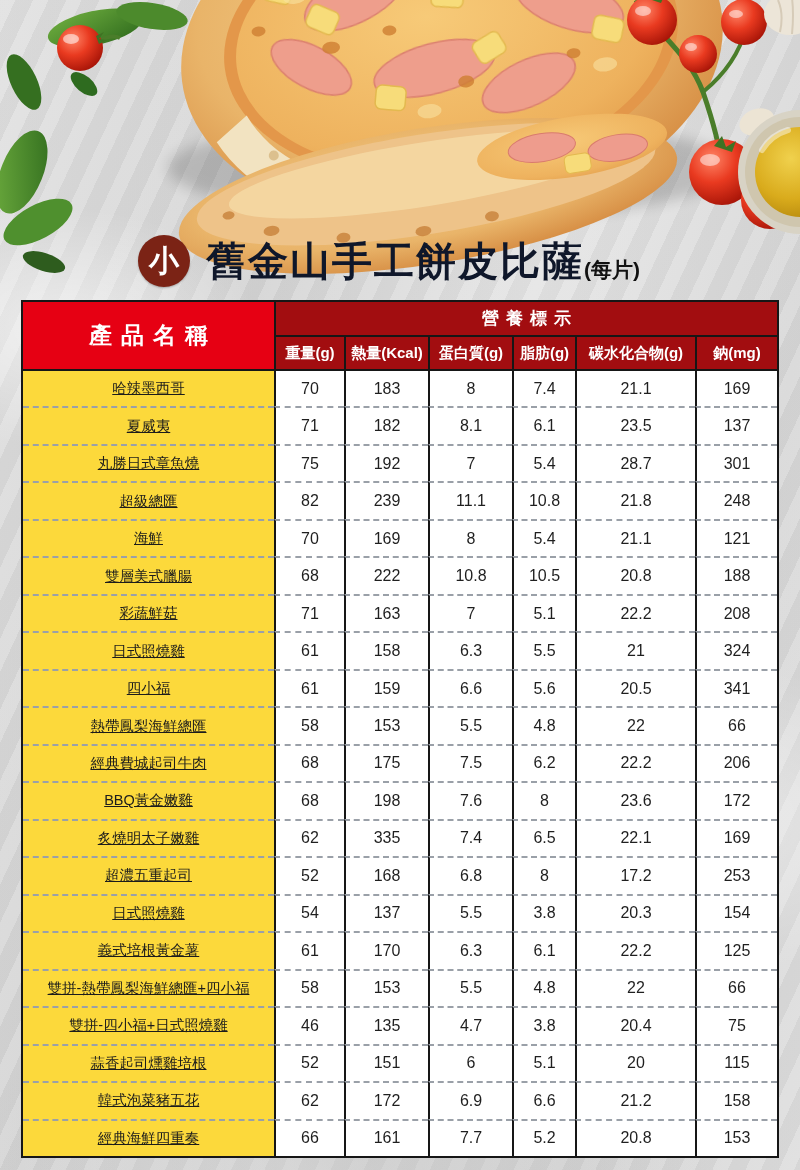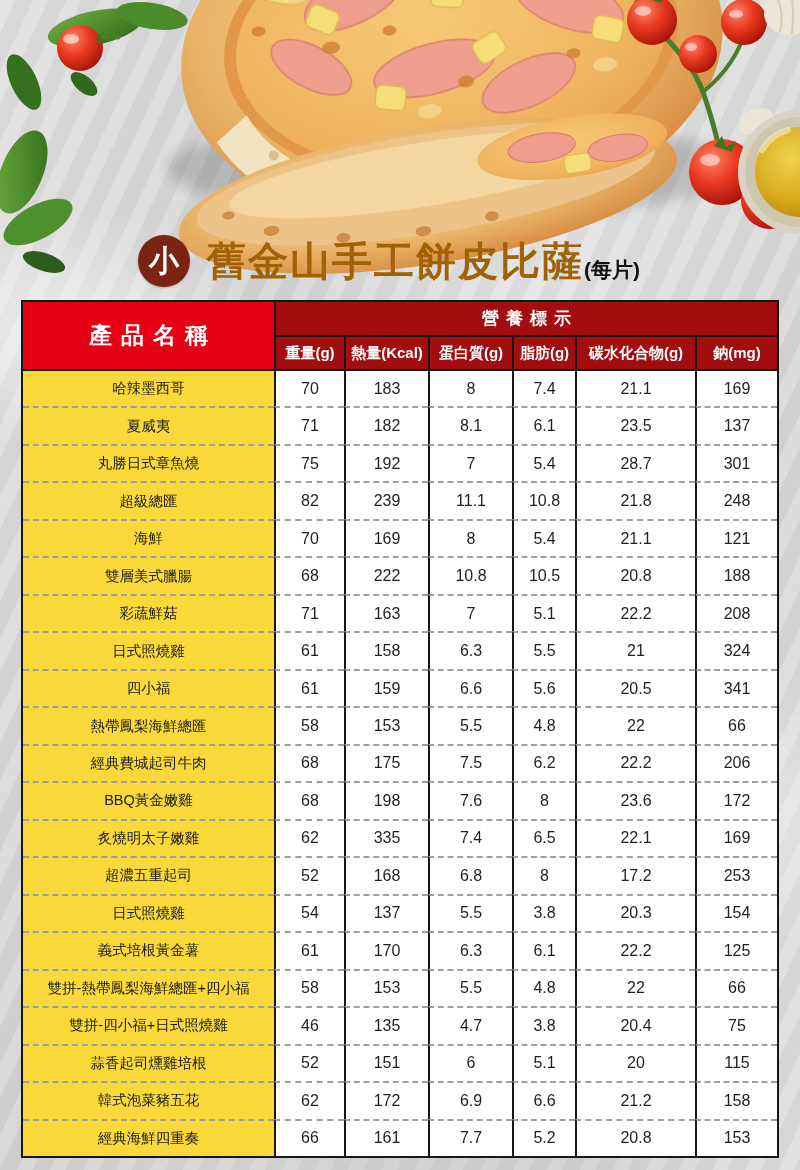--- a/index.html
+++ b/index.html
@@ -20,21 +20,21 @@
   }
   .badge{
     width:52px;height:52px;border-radius:50%;
     background:var(--badge-maroon,#7b2315);
     color:#fff;font-size:30px;font-weight:bold;
     display:flex;align-items:center;justify-content:center;
     box-shadow:0 1px 2px rgba(0,0,0,.25);
     flex:0 0 auto;
   }
   .main-title{
-    margin-left:16px;font-size:40px;font-weight:800;color:#a16207;
+    margin-left:16px;font-size:40px;font-weight:800;color:#0f172a;
     letter-spacing:2px;white-space:nowrap;
   }
   .title-suffix{
     margin-left:0;font-size:21px;font-weight:700;color:#111;
     align-self:flex-end;padding-bottom:8px;white-space:nowrap;
   }
   .ntable{
     position:absolute;left:21px;top:300px;width:758px;height:858px;
     box-sizing:border-box;border:2px solid var(--border-black,#161616);
     background:#fff;
@@ -55,21 +55,21 @@
     color:#fff;font-size:17px;font-weight:bold;letter-spacing:7px;padding-left:7px;
     border-left:2px solid var(--border-black,#161616);
     border-bottom:2px solid var(--border-black,#161616);
   }
   .col-header{
     background:var(--header-dark-red,#a20d10);color:#fff;font-size:15px;
     border-left:2px solid var(--border-black,#161616);
     font-weight:bold;
   }
   .name-cell{
-    background:var(--row-yellow,#fcd93b);color:#1c1c1c;font-size:14.5px;
+    background:var(--row-yellow,#fcd93b);color:#1c1c1c;font-size:14.5px;text-decoration:underline;
   }
   .val-cell{
     color:#1f1f1f;font-size:16px;
     border-left:2px solid var(--border-black,#161616);
   }
   .r-first{border-top:2px solid var(--border-black,#161616);}
   .r-sep{border-top:2px dashed var(--dashed-line,#9aa0a8);}
 </style>
 </head>
 <body>

